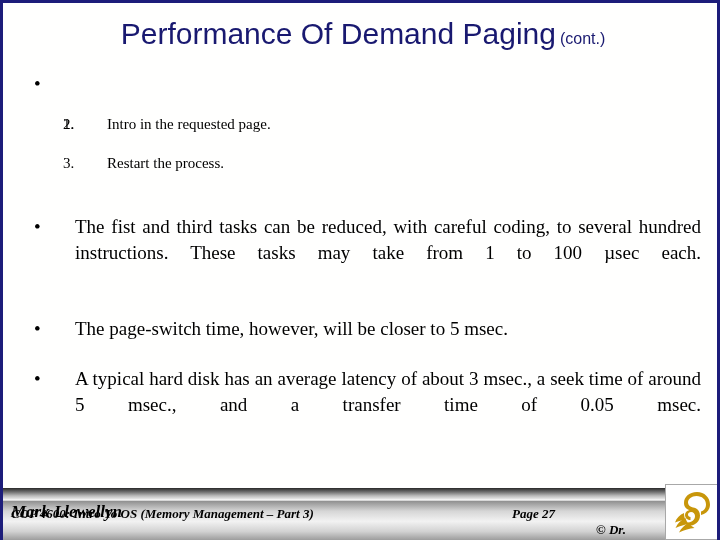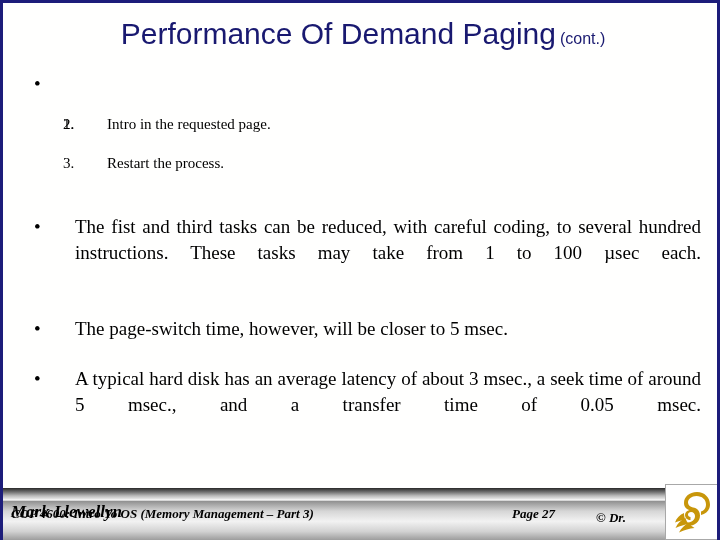--- a/index.html
+++ b/index.html
@@ -172,21 +172,21 @@
   }
   .f-page {
     position: absolute;
     left: 477px;
     top: 0;
     margin-left: 32px;
   }
   .f-copy {
     position: absolute;
     left: 593px;
-    top: 4px;
+    top: 16px;
   }
   .f-author {
     position: absolute;
     left: 8px;
     top: 19px;
     font-family: "Liberation Serif", "DejaVu Serif", serif;
     font-weight: bold;
     font-style: italic;
     font-size: 17px;
     line-height: 18px;

